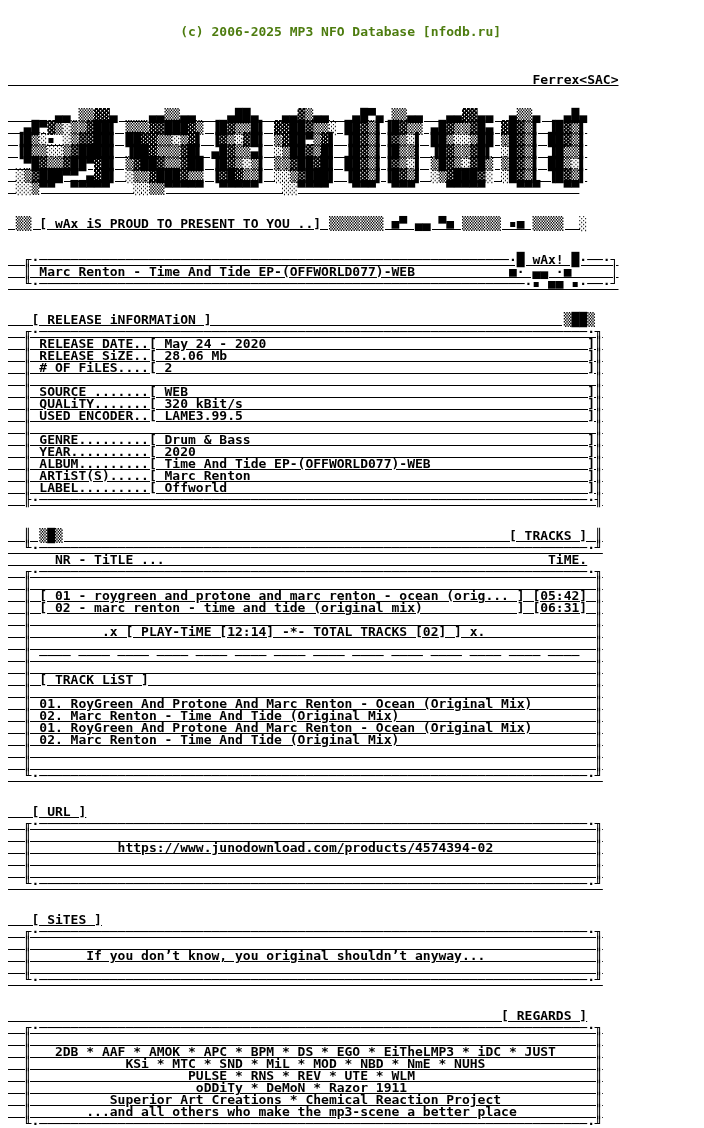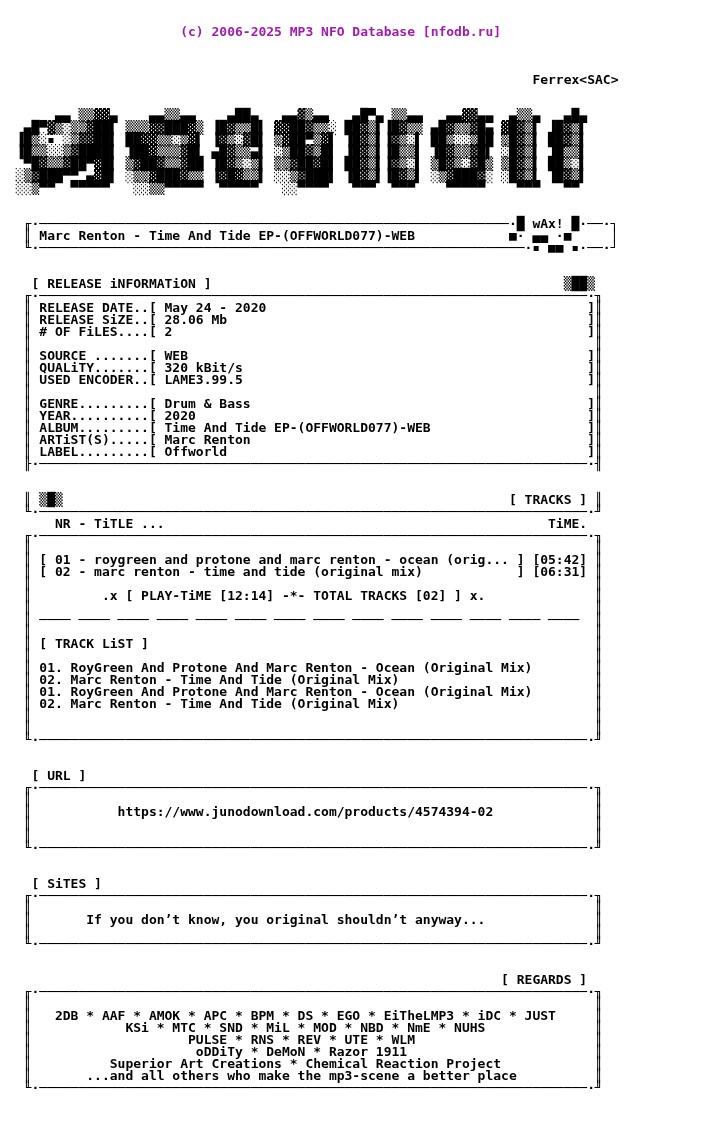--- a/index.html
+++ b/index.html
@@ -6,37 +6,38 @@
   body{width:704px;height:1128px;overflow:hidden;}
   .nfo{
     padding:2px 0 0 8px;
     font-family:"DejaVu Sans Mono",monospace;
     font-weight:bold;
     font-size:13px;
     line-height:12px;
     color:#000000;
     white-space:pre;
   }
-  .sec{white-space:pre;}
+  .sec{white-space:pre;text-decoration:underline;}
   .watermark{white-space:pre;}
 </style>
 </head>
 <body>
 
 <div class="nfo">
-  <div class="watermark" style="color: #a21caf;">                      (c) 2006-2025 MP3 NFO Database [nfodb.ru]</div>
+  <div class="watermark" style="color: #4d7c0f;">                      (c) 2006-2025 MP3 NFO Database [nfodb.ru]</div>
   <div class="sec">
                                                                    Ferrex&lt;SAC&gt;</div>
   <div class="sec">      ▄▄ ▒▒▓▓▄    ▄▄▒▒▄▄    ▄██▄   ▄▄▓▒▄▄   ▄█▀▄ ▒▒▄▄   ▄▄▓▓▄▄  ▄▒▒▄   ▄█▄
   ▄█▀▓▒░▒▒▓██▌ ▒▒▒▓▓███▓▒ ▐█▓▒▒█▌ ▓▓██▓▒▒░ ██▓▒▌▐█▓▒▒ ▄█▓▒▒▓█▄ ▓█▓▒▌ ▐█▓▒▌
  ▐█▒░▪ ░▒▓▓██▌ ██▓▓▒▒░▒▓▌ ▐▓▒░▓█▌ ▒▓██▀▒▓▌ ▐█▓▒▌▐▓▒░▌ ██▒░░▒██ ▒█▓▒▌ ██▓▒▌
  ▐█▒▒░░▒▓████▌ ▐██▓▒▒▒▓█▌ ▄█▓▒▒▄▌ ░▒██▓▒█▌ ▐█▓▒▌▐█▒▒▌ ▐█▓▒▒▓█▌ ░█▓▒▌ ▐█▒▒▌
   ▀█▓▒▒▓██▀▓█▌ ▒▓██▓▒▒▓██ ▐█▓▒░▒▌ ▒▒▓██▓█▌ ██▓▒▌▐▓▒░▌ ▒█▓▒░▓█▒ ▒█▓▒▌ ██▒░▌
  ░▒▓███▀▀ ▄▓█▌ ░▒▒▓███▓▒▒ ▐▓█▓▒▒▌ ░░▒▓███▌ ▐█▓▒▌▐█▓▒▌ ░▒▓███▓░ ░█▓▒▌ ▐█▓▒▌
  ░░▒▀▀  ▀▀▀▀▀   ░░▒▒▀▀▀▀▀  ▀▀▀▀▀   ░░▀▀▀▀   ▀▀▀  ▀▀▀    ▀▀▀▀▀    ▀▀▀   ▀▀</div>
+  <div class="sec"> ▒▒ [ wAx iS PROUD TO PRESENT TO YOU ..] ▒▒▒▒▒▒▒ ■▀ ▄▄ ▀■ ▒▒▒▒▒ ▪■ ▒▒▒▒  ░</div>
   <div class="sec">  ╓·────────────────────────────────────────────────────────────·█ wAx! █·──·┐
   ║ Marc Renton - Time And Tide EP-(OFFWORLD077)-WEB            ■· ▄▄ ·■     │
   ╙·──────────────────────────────────────────────────────────────·▪ ■■ ▪·──·┘</div>
   <div class="sec">   [ RELEASE iNFORMATiON ]                                             ▒██▒
   ╓·──────────────────────────────────────────────────────────────────────·╖
   ║ RELEASE DATE..[ May 24 - 2020                                         ]║
   ║ RELEASE SiZE..[ 28.06 Mb                                              ]║
   ║ # OF FiLES....[ 2                                                     ]║
   ║                                                                        ║
   ║ SOURCE .......[ WEB                                                   ]║

